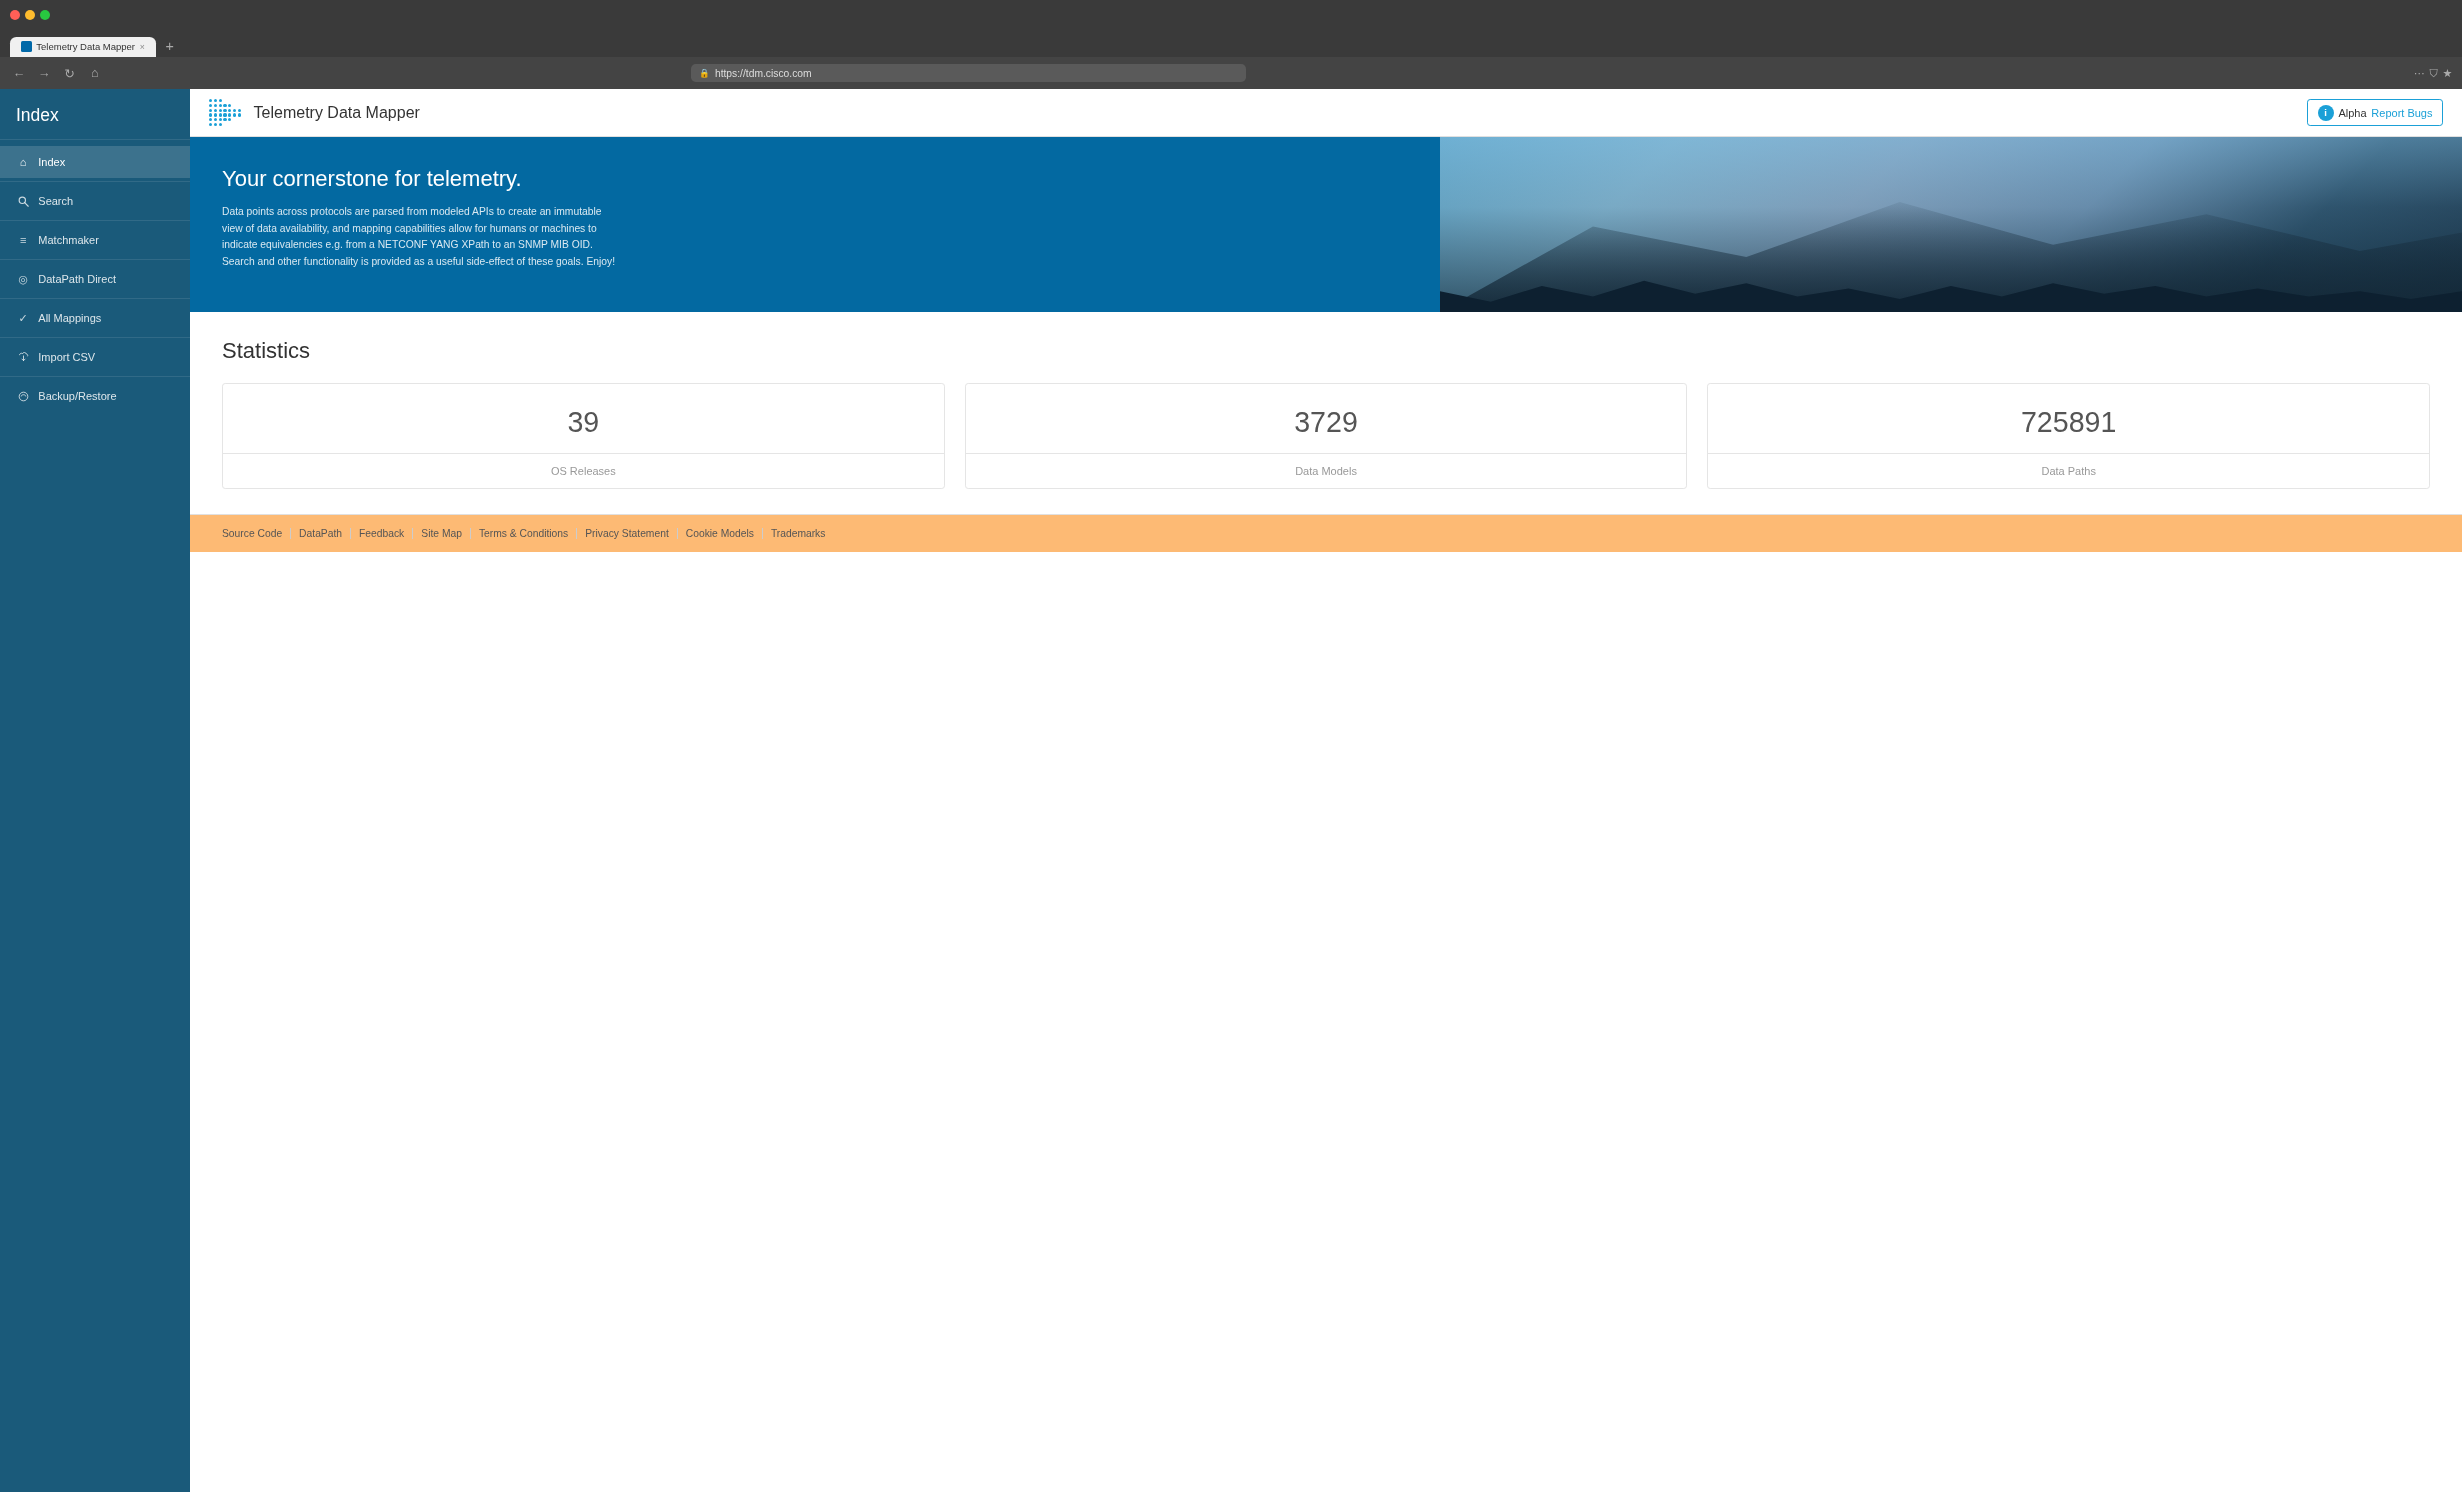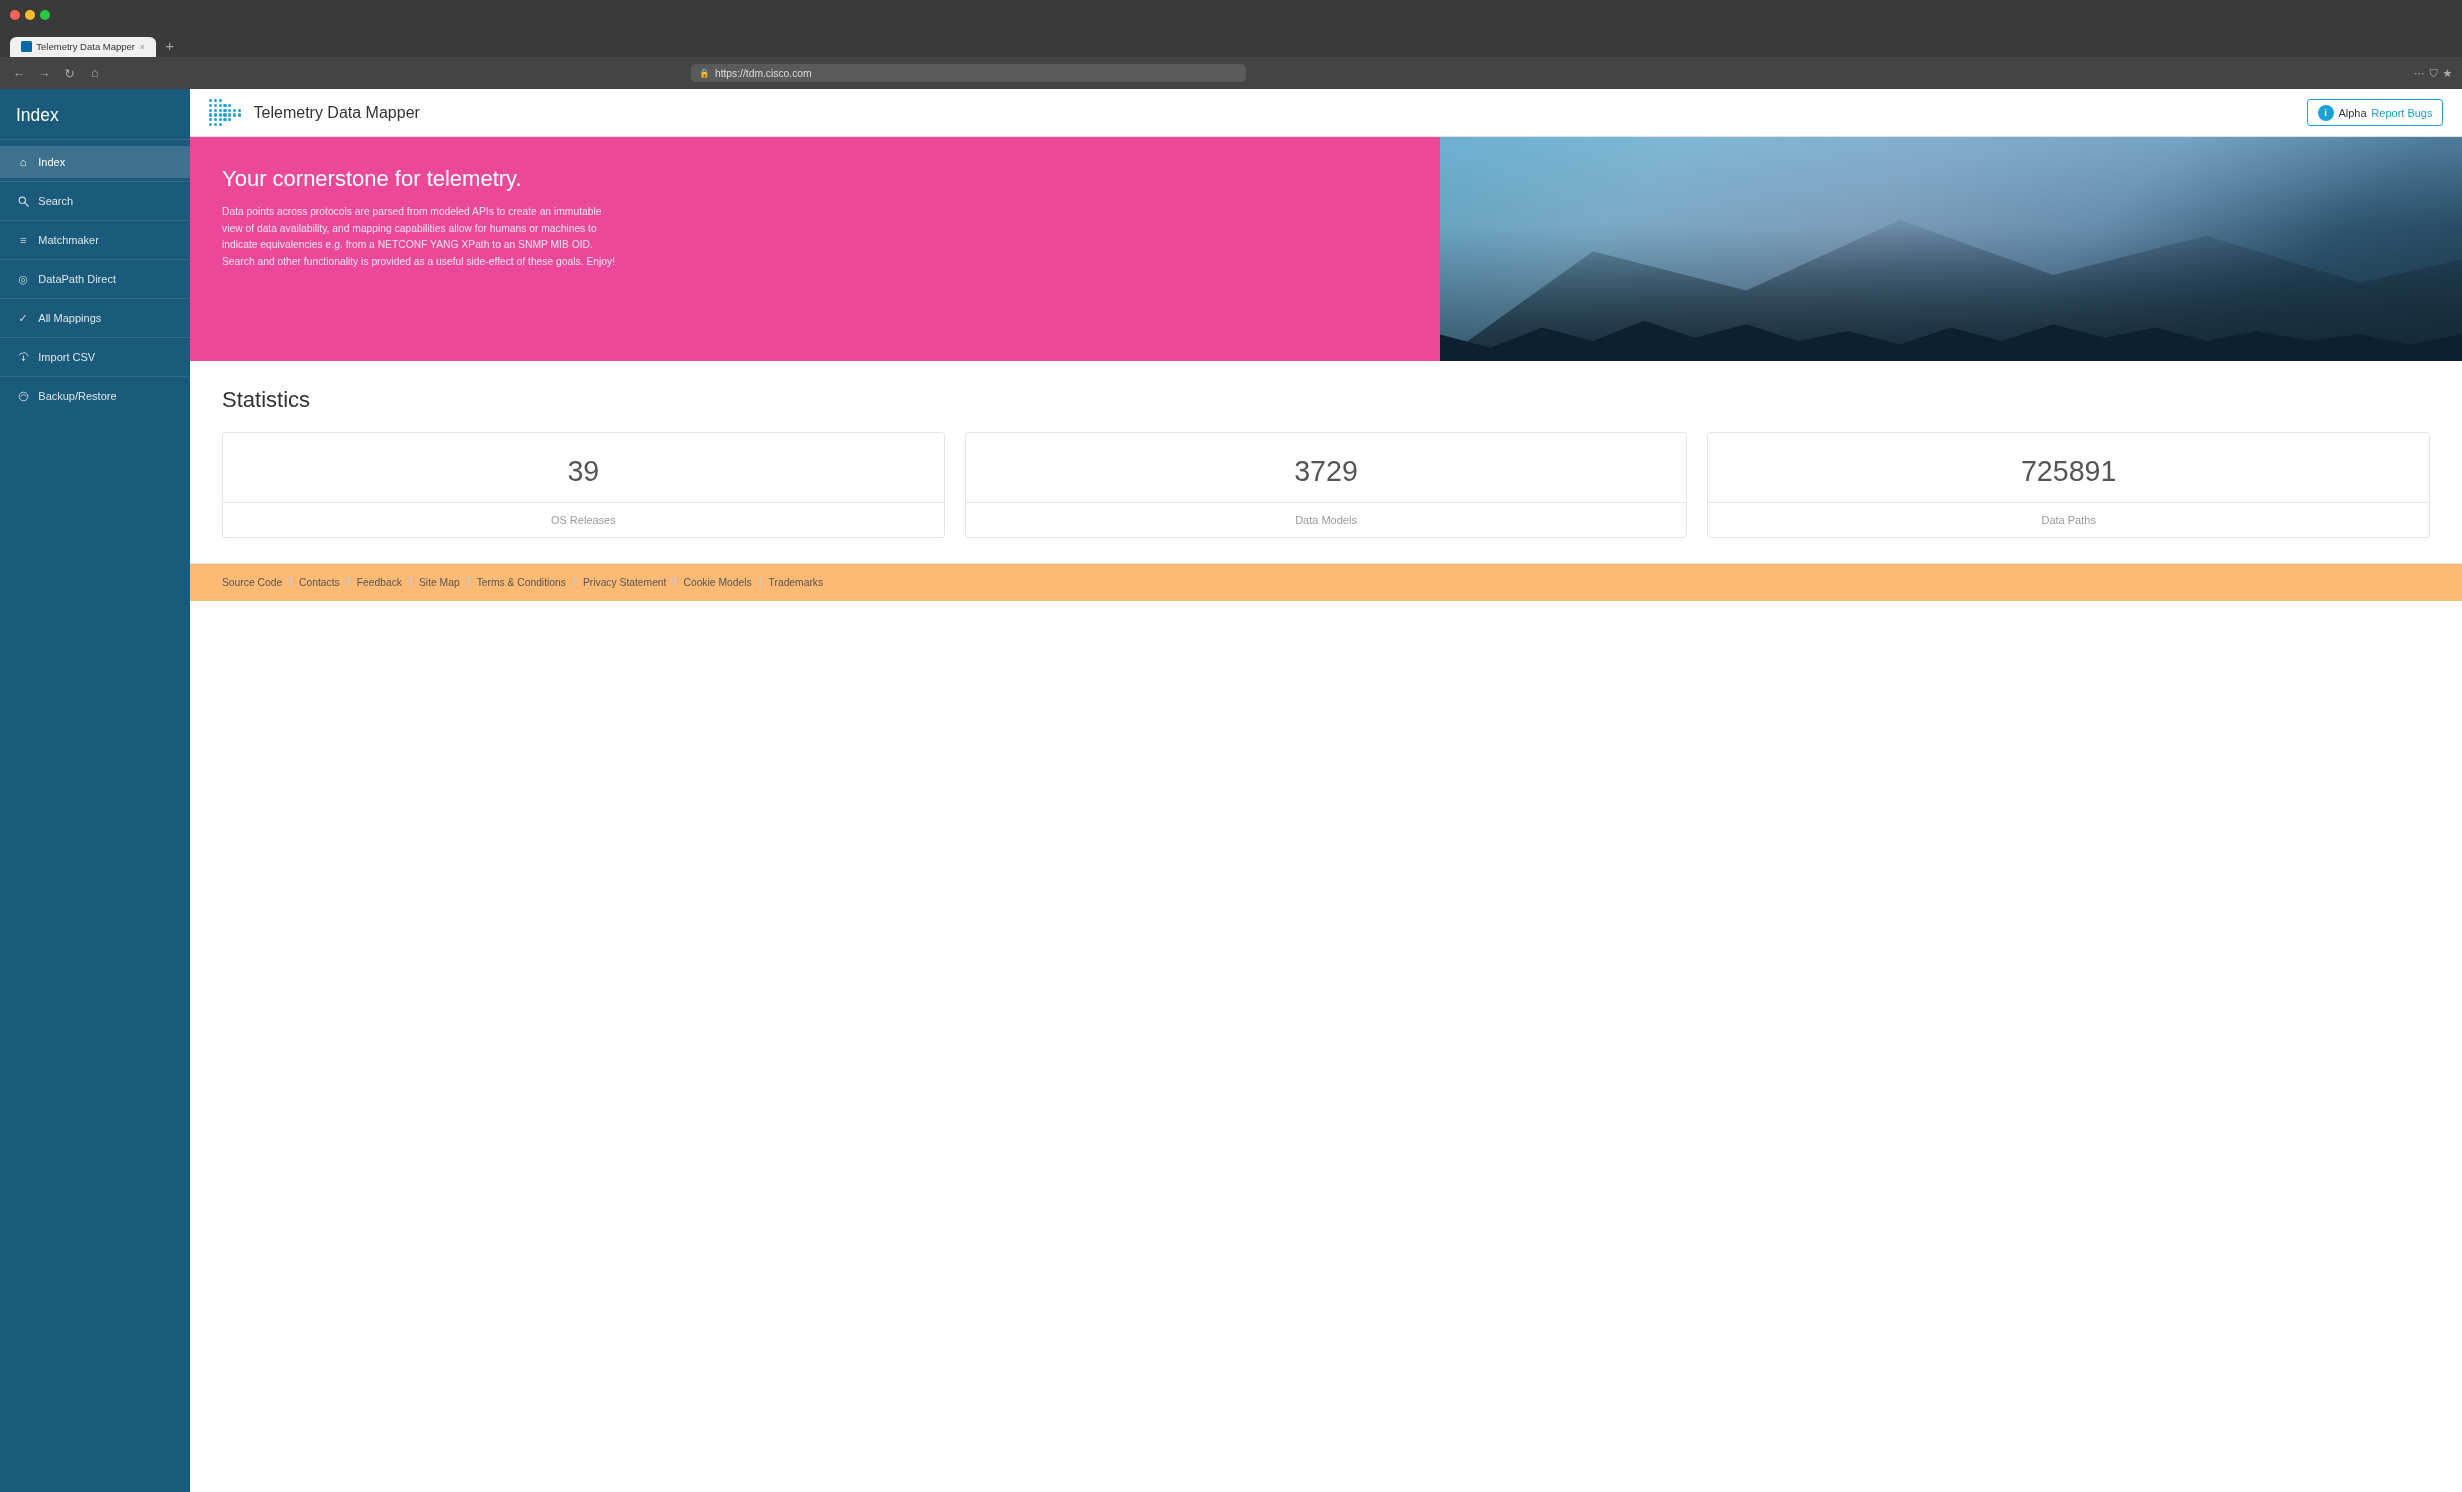--- a/index.html
+++ b/index.html
@@ -48,21 +48,21 @@
     .cisco-logo-mark { display: flex; flex-direction: column; gap: 1.6px; margin-right: 3.2px; }
     .cisco-dots-row { display: flex; gap: 1.6px; }
     .cisco-dot { width: 3.2px; height: 3.2px; border-radius: 50%; background: #1ba0d7; }
     .header-spacer { flex: 1; }
     .alpha-badge { display: flex; align-items: center; gap: 4.8px; border: 1.6px solid #1ba0d7; border-radius: 3.2px; padding: 4.8px 9.5px; color: #333; font-size: 11px; }
     .alpha-info-icon { width: 16px; height: 16px; border-radius: 50%; background: #1ba0d7; color: white; display: flex; align-items: center; justify-content: center; font-size: 9.5px; font-weight: bold; }
     .alpha-text { color: #333; font-weight: 400; }
     .report-bugs-text { color: #1ba0d7; font-weight: 500; }
 
     
-    .hero-banner { position: relative; height: 224px; background: #ec4899; overflow: hidden; display: flex; }
+    .hero-banner { position: relative; height: 175px; background: #0369a1; overflow: hidden; display: flex; }
     .hero-content { padding: 28.6px 32px; max-width: 460px; z-index: 1; }
     .hero-title { font-size: 22px; font-weight: 300; color: white; margin-bottom: 12.7px; }
     .hero-text { font-size: 10.3px; color: rgba(255,255,255,0.85); line-height: 1.6; }
     .hero-image { position: absolute; right: 0; top: 0; width: 45%; height: 100%; background: linear-gradient(135deg, #7ec8e3 0%, #a8d8ea 20%, #b0c4d8 40%, #8ba7c0 60%, #2d4a5a 80%, #1a2a35 100%); overflow: hidden; }
     .hero-image::before { content: ''; position: absolute; inset: 0; background: linear-gradient(180deg, rgba(100,160,200,0.6) 0%, rgba(50,100,140,0.4) 40%, rgba(20,50,70,0.8) 100%); }
     .hero-mountain { position: absolute; bottom: 0; left: 0; right: 0; height: 70%; background: linear-gradient(180deg, transparent 0%, rgba(20,40,55,0.9) 100%); clip-path: polygon(0 100%, 15% 30%, 30% 55%, 45% 10%, 60% 45%, 75% 20%, 90% 50%, 100% 35%, 100% 100%); }
     .hero-mountain-trees { position: absolute; bottom: 0; left: 0; right: 0; height: 30%; background: #0d2030; clip-path: polygon(0 100%, 0 60%, 5% 80%, 10% 50%, 15% 70%, 20% 40%, 25% 65%, 30% 45%, 35% 70%, 40% 55%, 45% 75%, 50% 50%, 55% 70%, 60% 45%, 65% 65%, 70% 50%, 75% 70%, 80% 55%, 85% 70%, 90% 60%, 95% 75%, 100% 60%, 100% 100%); }
 
     
     .stats-section { padding: 25.4px 32px; }
@@ -253,21 +253,21 @@
         </div>
         <div class="stat-card">
           <div class="stat-number">725891</div>
           <div class="stat-label">Data Paths</div>
         </div>
       </div>
     </div>
 
     <div class="app-footer">
       <a class="footer-link">Source Code</a>
-      <a class="footer-link">Contacts</a>
+      <a class="footer-link">DataPath</a>
       <a class="footer-link">Feedback</a>
       <a class="footer-link">Site Map</a>
       <a class="footer-link">Terms &amp; Conditions</a>
       <a class="footer-link">Privacy Statement</a>
       <a class="footer-link">Cookie Models</a>
       <a class="footer-link">Trademarks</a>
     </div>
 
   </div>
 </div>

